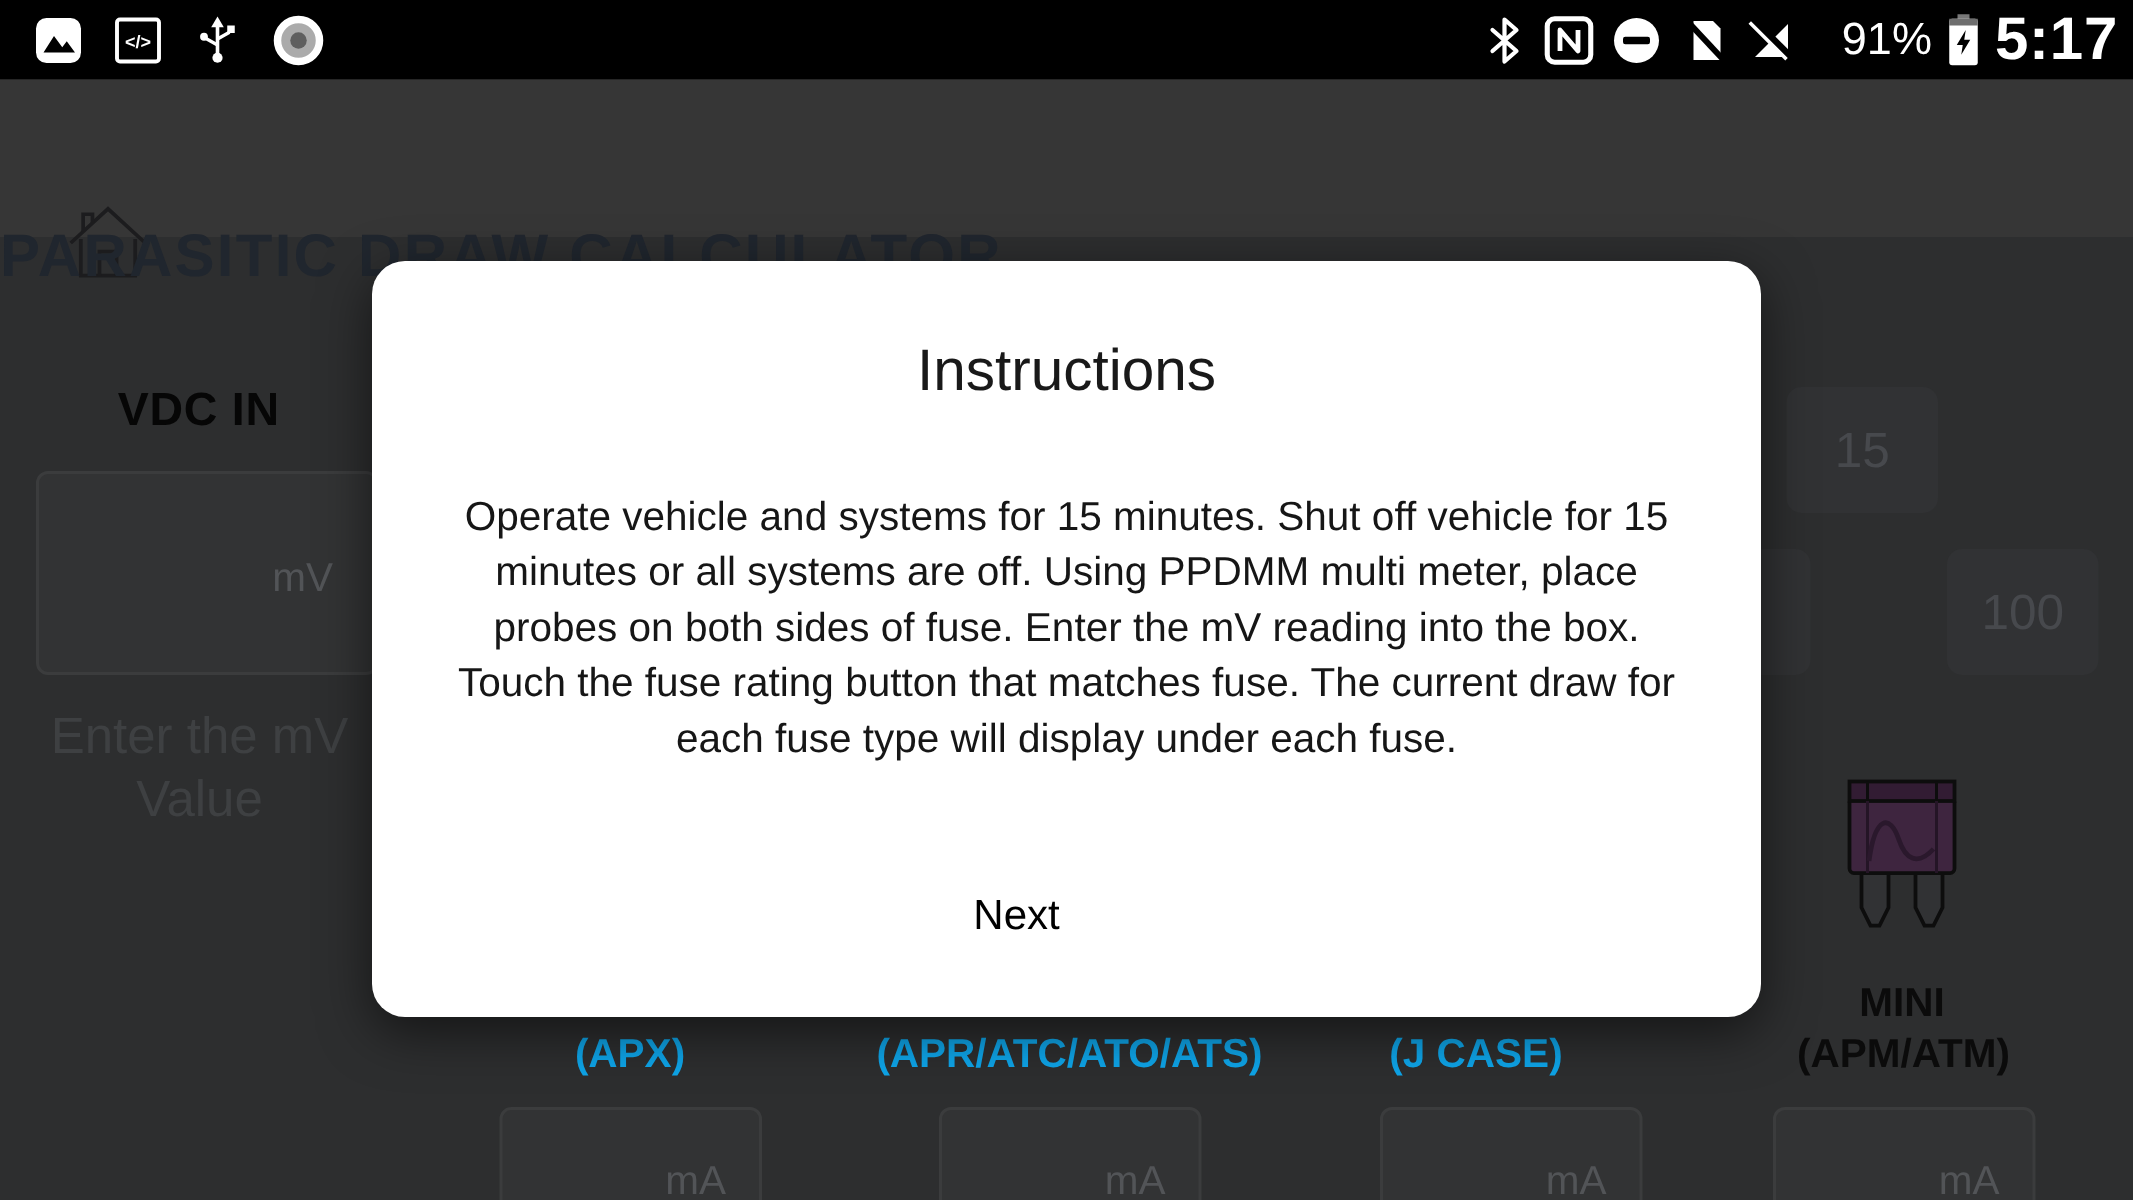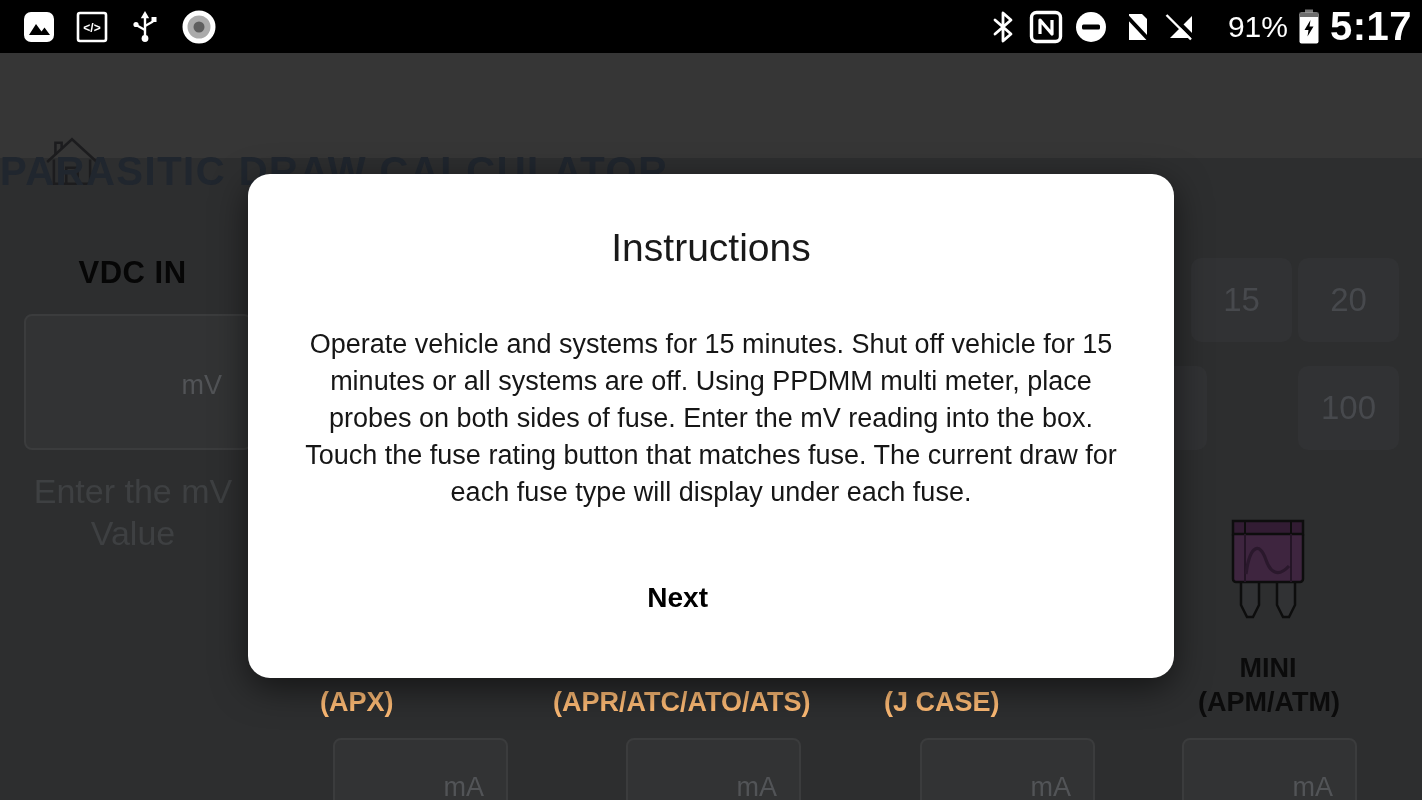--- a/index.html
+++ b/index.html
@@ -45,42 +45,42 @@
   .fb-20  { left:1298px; top:258px; }
   .fb-80  { left:1106px; top:366px; }
   .fb-100 { left:1298px; top:366px; }
   
   .fuse-graphic { position:absolute; left:1228px; top:516px; }
   .mini-line1 { position:absolute; left:1187px; top:653px; width:162px; text-align:center;
     font-size:27px; font-weight:800; color:#0b0b0b; }
   .mini-line2 { position:absolute; left:1178px; top:687px; width:182px; text-align:center;
     font-size:27px; font-weight:800; color:#0b0b0b; }
   
-  .col-label { position:absolute; top:687px; 
-    font-size:27px; font-weight:800; color:#fdba74; }
+  .col-label { position:absolute; top:687px; text-align:center;
+    font-size:27px; font-weight:800; color:#0ea5e9; }
   .cl-0 { left:320px; width:200px; }
   .cl-1 { left:553px; width:320px; }
   .cl-2 { left:884px; width:200px; }
   .ma-box {
     position:absolute; top:738px; width:175px; height:95px;
     background:#323334; border:2px solid #3b3c3d; border-radius:8px;
   }
   .mb-0 { left:333px; } .mb-1 { left:626px; } .mb-2 { left:920px; } .mb-3 { left:1182px; }
   .ma-placeholder { position:absolute; right:22px; top:32px; font-size:27px; color:#525457; }
   
   .modal {
     position:absolute; left:248px; top:174px; width:926px; height:504px;
     background:#ffffff; border-radius:22px; box-shadow:0 10px 35px rgba(0,0,0,0.55);
   }
   .modal-title { position:absolute; left:0; top:226px; width:100%; text-align:center;
     font-size:39px; color:#191919; top:52px; }
   .modal-body { position:absolute; left:54px; top:152px; width:818px; text-align:center;
     font-size:27px; line-height:37px; color:#161616; }
-  .modal-next { position:absolute; left:46.4%; top:408px; transform:translateX(-50%);
-    font-size:28px; font-weight:700; color:#000; cursor:pointer; }
+  .modal-next { position:absolute; left:46.4%; top:420px; transform:translateX(-50%);
+    font-size:28px; font-weight:400; color:#000; cursor:pointer; }
 </style>
 </head>
 <body>
 
 <div class="screen">
 
   <div class="status-bar">
     <div class="sb-left">
       <svg class="sb-icon" width="34" height="34" viewBox="0 0 34 34">
         <rect x="2" y="2" width="30" height="30" rx="7" fill="#fff"></rect>
@@ -151,21 +151,20 @@
   <div class="vdc-label">VDC IN</div>
   <div class="mv-input">
     <span class="mv-placeholder">mV</span>
   </div>
   <div class="mv-hint">
     <span>Enter the mV</span><br>
     <span>Value</span>
   </div>
 
   <div class="fuse-btn fb-15">15</div>
-  <div class="fuse-btn fb-20">20</div>
   <div class="fuse-btn fb-80">80</div>
   <div class="fuse-btn fb-100">100</div>
 
   <svg class="fuse-graphic" width="80" height="114" viewBox="0 0 80 114">
     <path d="M13 60 H31 V89 L25 101 H19 L13 89 Z" fill="#313234" stroke="#0d0d0d" stroke-width="2.5"></path>
     <path d="M49 60 H67 V89 L61 101 H55 L49 89 Z" fill="#313234" stroke="#0d0d0d" stroke-width="2.5"></path>
     <rect x="5" y="16" width="70" height="50" rx="3" fill="#3e253f" stroke="#0d0d0d" stroke-width="2.5"></rect>
     <rect x="5" y="5" width="70" height="13" fill="#321c33" stroke="#0d0d0d" stroke-width="2.5"></rect>
     <path d="M17 5 V18 M63 5 V18" stroke="#0d0d0d" stroke-width="2"></path>
     <path d="M17 18 V66 M63 18 V66" stroke="#241526" stroke-width="2"></path>

